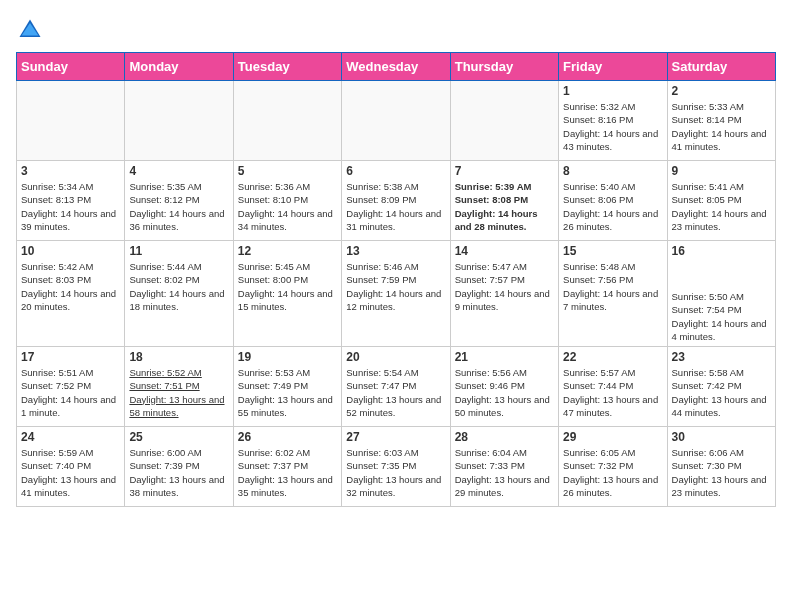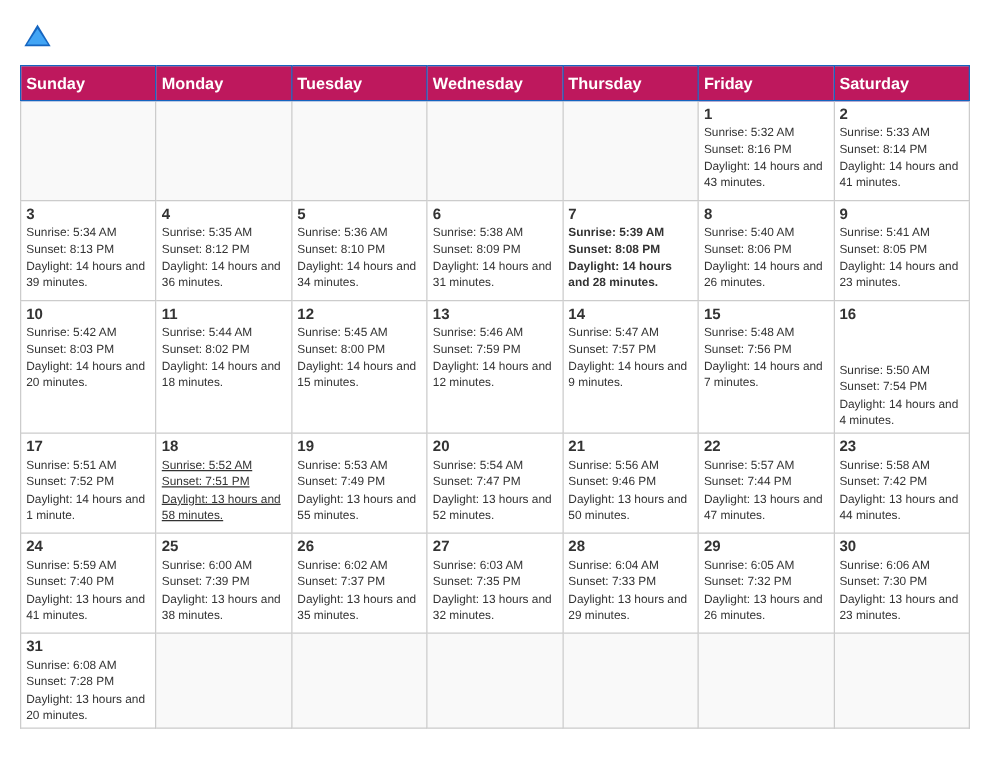--- a/index.html
+++ b/index.html
@@ -46,21 +46,21 @@
     .location {
       font-size: 14px;
       color: #555;
     }
     .calendar-table {
       width: 100%;
       border-collapse: collapse;
       border: 1px solid #ccc;
     }
     .calendar-table th {
-      background-color: #be185d;
+      background-color: #ec4899;
       color: #fff;
       font-size: 13px;
       padding: 6px 4px;
       text-align: left;
       border: 1px solid #1565c0;
     }
     .calendar-table td {
       border: 1px solid #ccc;
       vertical-align: top;
       padding: 3px 4px;
@@ -308,29 +308,15 @@
 Sunset: 7:32 PM
 Daylight: 13 hours and 26 minutes.</div>
           </td>
           <td>
             <span class="day-number">30</span>
             <div class="day-info" style="white-space: pre-line;">Sunrise: 6:06 AM
 Sunset: 7:30 PM
 Daylight: 13 hours and 23 minutes.</div>
           </td>
         </tr>
-        <tr class="last-row">
-          <td>
-            <span class="day-number">31</span>
-            <div class="day-info" style="white-space: pre-line;">Sunrise: 6:08 AM
-Sunset: 7:28 PM
-Daylight: 13 hours and 20 minutes.</div>
-          </td>
-          <td class="empty-cell"></td>
-          <td class="empty-cell"></td>
-          <td class="empty-cell"></td>
-          <td class="empty-cell"></td>
-          <td class="empty-cell"></td>
-          <td class="empty-cell"></td>
-        </tr>
       </tbody>
   </table>
 </div>
 
 </body></html>

